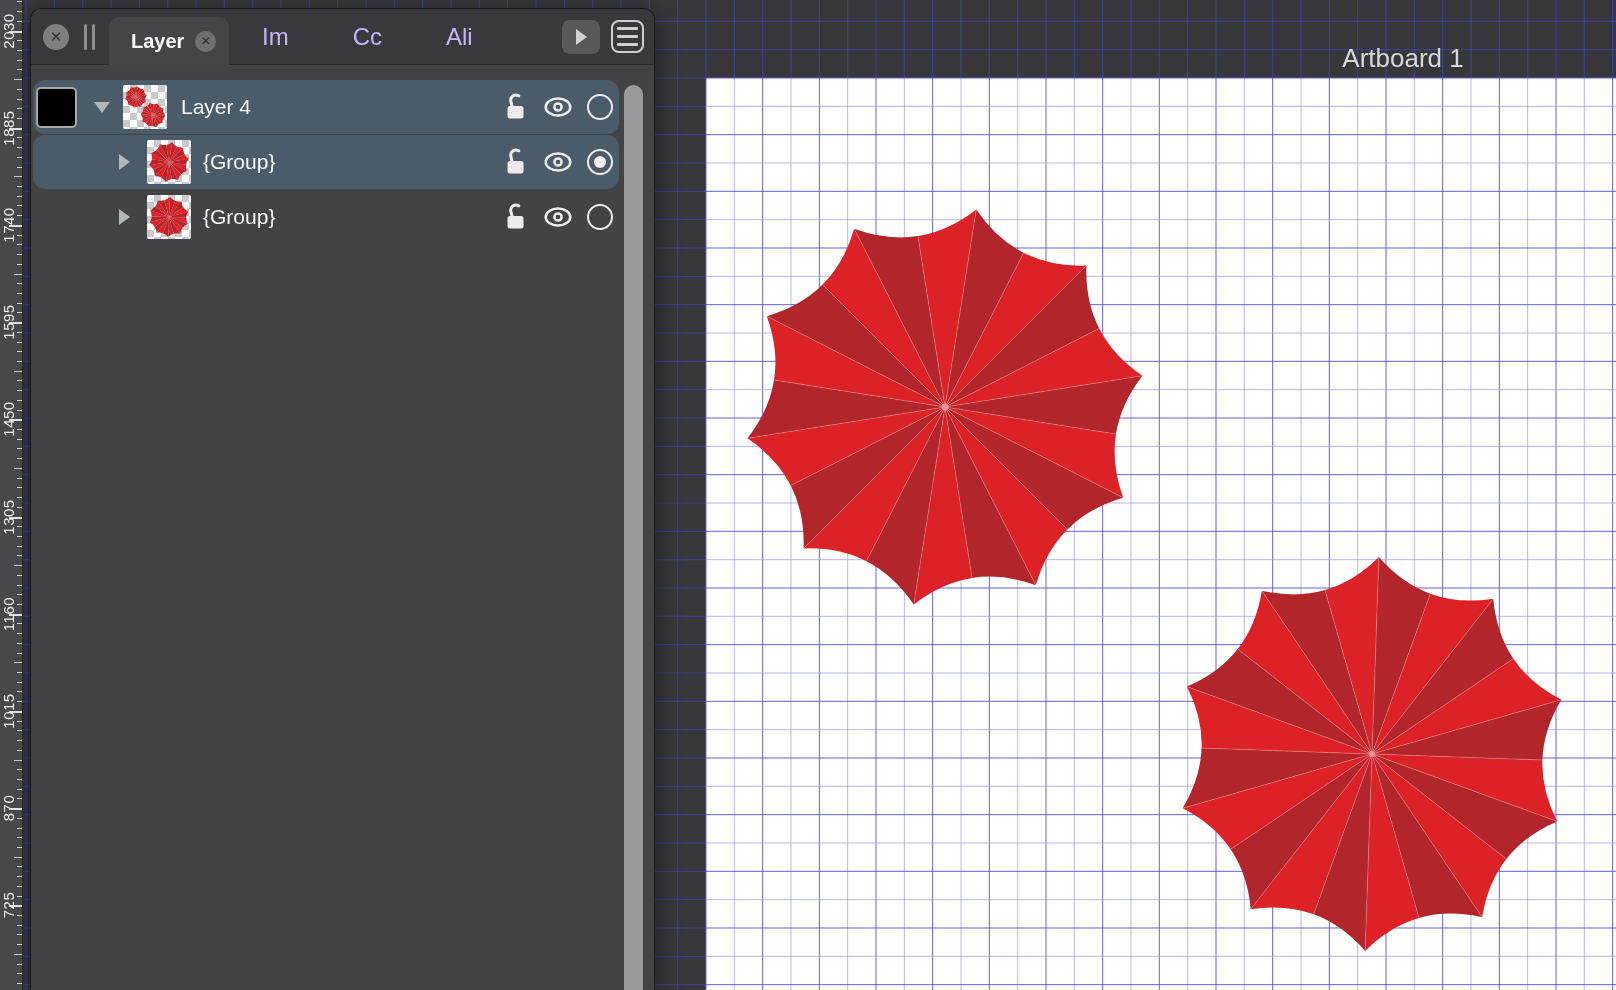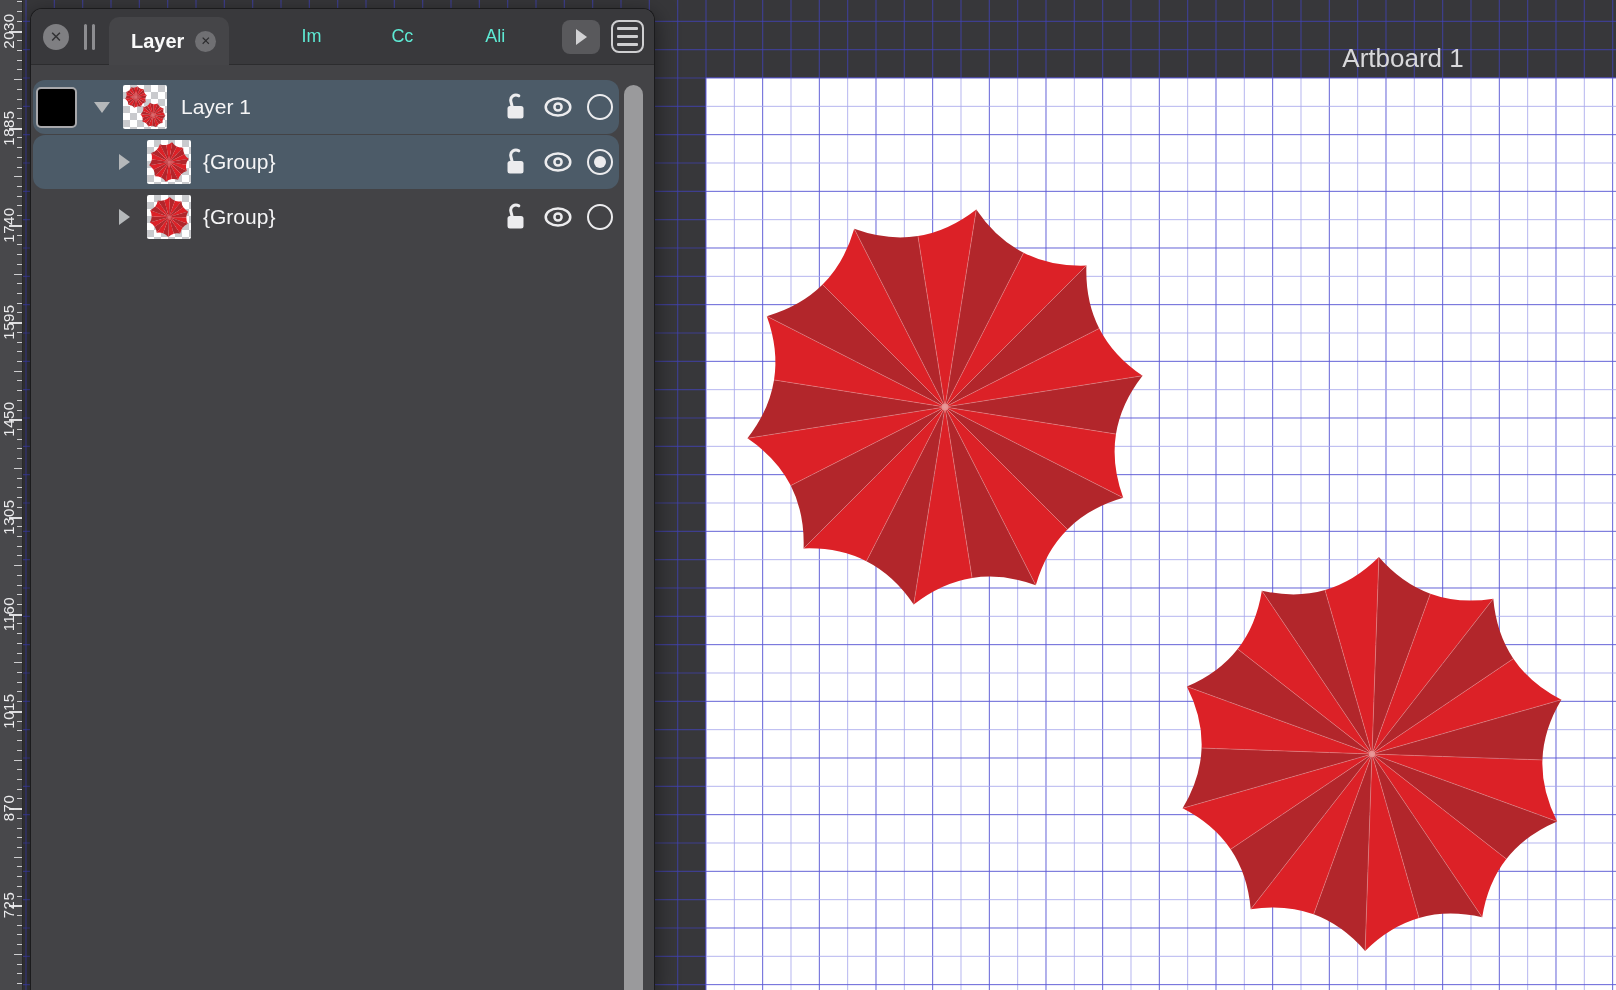--- a/index.html
+++ b/index.html
@@ -52,21 +52,21 @@
     background:#454548;border-radius:10px 10px 0 0;
     display:flex;align-items:center;gap:11px;padding:0 13px 0 22px;flex:none;
   }
   .tab-active .tab-label{color:#fafafa;font-size:20px;font-weight:600;}
   .tab-close{
     width:21px;height:21px;border-radius:50%;background:#707073;
     display:flex;align-items:center;justify-content:center;
     color:#2b2b2d;font-size:12px;font-weight:bold;line-height:1;
   }
   .tab-inactive{
-    width:92px;flex:none;text-align:right;color:#5eead4;font-size:18px;
+    width:92px;flex:none;text-align:center;color:#c4b5fd;font-size:24px;
   }
   .tab-spacer{flex:1;}
   .arrow-btn{
     width:38px;height:34px;border-radius:8px;background:#59595c;flex:none;
     display:flex;align-items:center;justify-content:center;margin-right:11px;
   }
   .arrow-btn b{
     display:block;width:0;height:0;border-style:solid;
     border-width:8px 0 8px 11px;border-color:transparent transparent transparent #d2d2d4;
   }
@@ -582,21 +582,21 @@
               <path d="M30 30 L23.045614497864566 38.28791390645499 Q21.566109801800458 37.04646206166255 19.399398798044675 36.62399080291506 Z" fill="#dc2127"></path>
               <path d="M30 30 L19.399398798044675 36.62399080291506 Q19.969507733426852 34.491364642505914 19.502270376853733 32.61737796132675 Z" fill="#b2262b"></path>
               <path d="M30 30 L19.502270376853733 32.61737796132675 Q19.035033020280615 30.7433912801476 17.530449371752198 29.128044078198435 Z" fill="#dc2127"></path>
               <path d="M30 30 L17.530449371752198 29.128044078198435 Q19.24520339486301 27.737814896196646 19.968702167178154 25.947092596376603 Z" fill="#b2262b"></path>
               <path d="M30 30 L19.968702167178154 25.947092596376603 Q20.692200939493297 24.15637029655656 20.424444461012776 21.96515487891826 Z" fill="#dc2127"></path>
               <path d="M30 30 L20.424444461012776 21.96515487891826 Q22.62886581736951 21.848342970696557 24.266748778367354 20.8248801063545 Z" fill="#b2262b"></path>
               <path d="M30 30 L24.266748778367354 20.8248801063545 Q25.9046317393652 19.801417242012448 26.975976305004153 17.871303421550046 Z" fill="#dc2127"></path>
             </g>
           </svg>
       </span>
-      <span class="row-label">Layer 1</span>
+      <span class="row-label">Layer 4</span>
       <span class="row-icons">
         <svg width="25" height="28" viewBox="0 0 25 28">
           <path d="M8 13 L8 8.6 A5.2 5.2 0 0 1 17 4.9" fill="none" stroke="#ececee" stroke-width="3" stroke-linecap="round" transform="rotate(-14 8 9)"></path>
           <rect x="4.5" y="13" width="16" height="12.5" rx="2.5" fill="#ececee"></rect>
         </svg>
         <svg width="30" height="22" viewBox="0 0 30 22">
           <ellipse cx="15" cy="11" rx="12.3" ry="8.6" fill="none" stroke="#ececee" stroke-width="2.5"></ellipse>
           <circle cx="15" cy="11" r="3.6" fill="none" stroke="#ececee" stroke-width="2.5"></circle>
         </svg>
         <span class="ring"></span>

